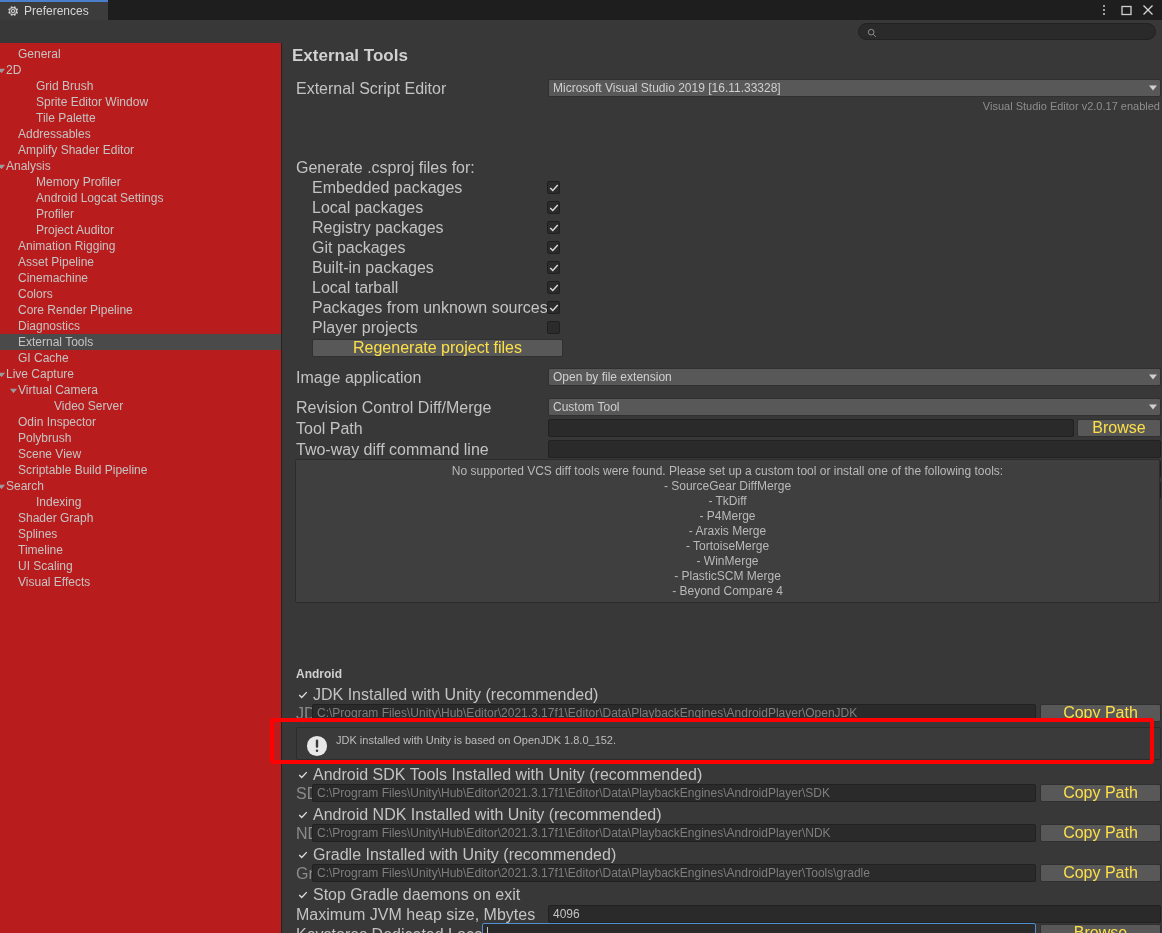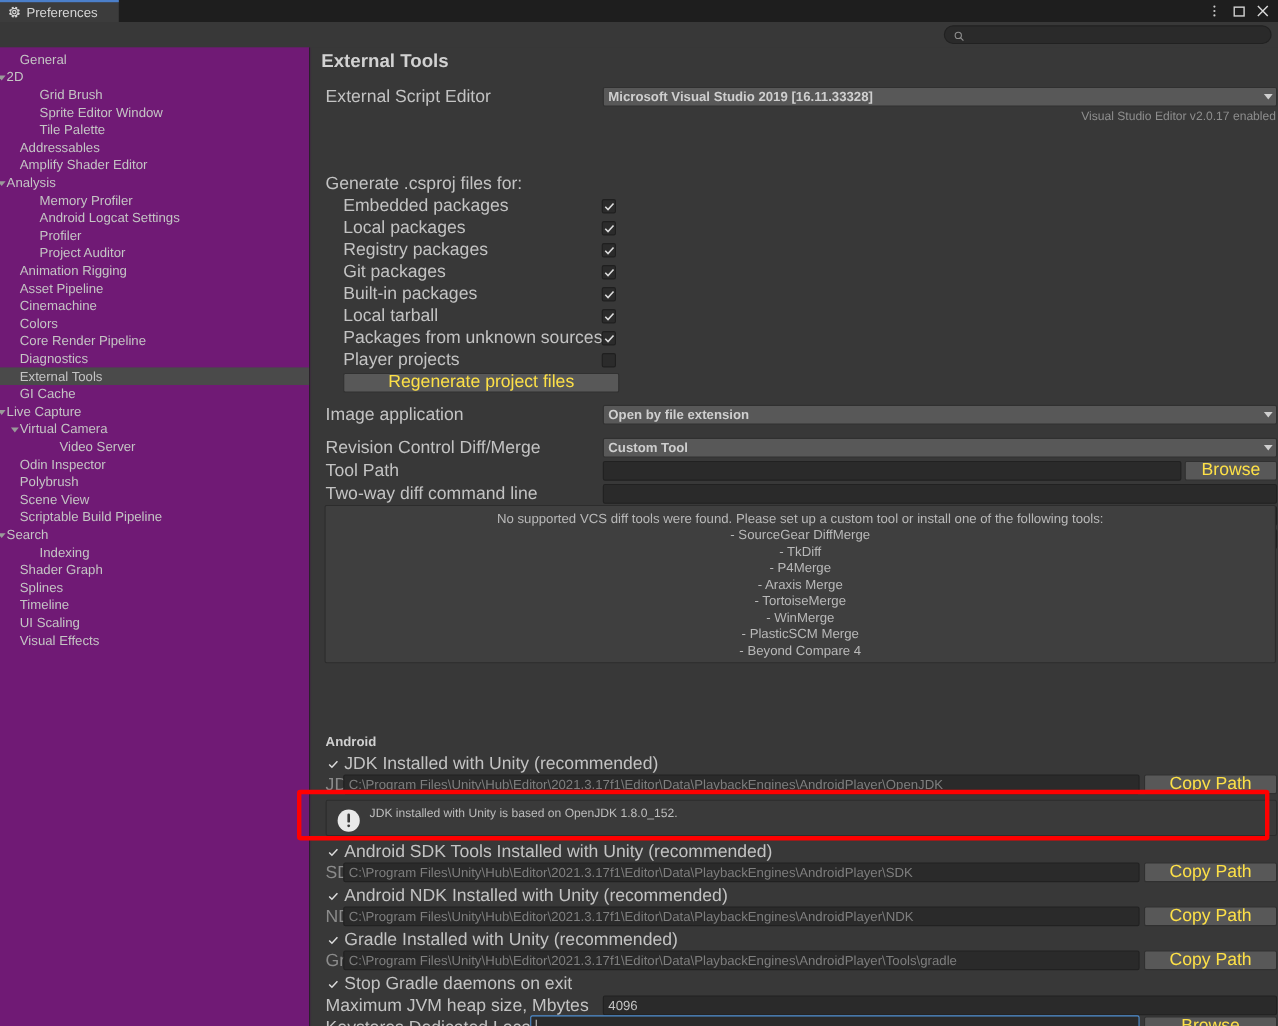--- a/index.html
+++ b/index.html
@@ -51,21 +51,21 @@
   .search-icon { width: 10px; height: 10px; opacity: .75; }
   .searchbox input {
     background: transparent; border: 0; outline: none; color: #c4c4c4;
     font-family: "Liberation Sans", sans-serif; font-size: 11px;
     width: 250px; margin-left: 4px;
   }
 
   
   .sidebar {
     position: absolute; left: 0; top: 43px; width: 282px; height: 890px;
-    background: #701a75;
+    background: #b91c1c;
     border-right: 1px solid #232323;
     overflow: hidden;
   }
   .tree-item {
     position: relative; height: 16px; line-height: 16px;
     font-size: 12px; color: #c4c4c4; white-space: nowrap;
   }
   .tree-item.sel { background: #4a4a4a; }
   .tree-item .arrow {
     position: absolute; left: 0; top: 0; width: 14px; height: 16px;
@@ -83,21 +83,21 @@
     position: absolute; left: 9px; top: 3px;
     font-size: 17px; font-weight: bold; color: #d2d2d2;
   }
   .row-label { font-size: 16px; color: #c3c3c3; line-height: 16px; white-space: nowrap; }
   .row-label.dim { color: #8b8b8b; }
 
   .dropdown {
     background: #585858; border: 1px solid #303030; border-radius: 2px;
     height: 18px; display: flex; align-items: center;
     padding: 0 14px 0 4px; font-size: 12px; color: #cfcfcf; position: relative;
-    white-space: nowrap; overflow: hidden; font-weight: bold;
+    white-space: nowrap; overflow: hidden;
   }
   .dropdown .caret {
     position: absolute; right: 3px; top: 50%; transform: translateY(-50%);
     width: 0; height: 0;
     border-left: 4px solid transparent; border-right: 4px solid transparent;
     border-top: 5px solid #cfcfcf;
   }
   .textfield {
     background: #2a2a2a; border: 1px solid #212121; border-radius: 2px;
     height: 18px; display: flex; align-items: center; padding: 0 4px;

